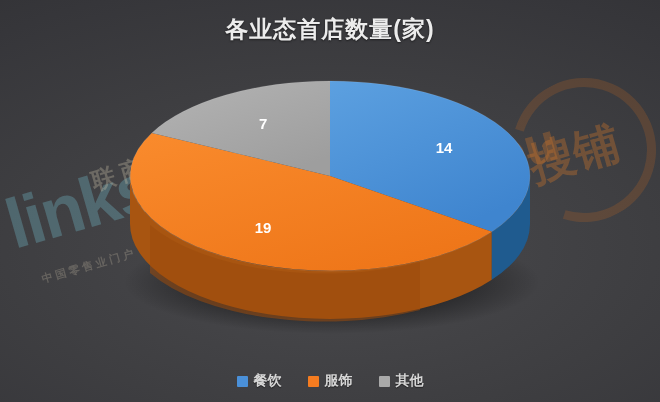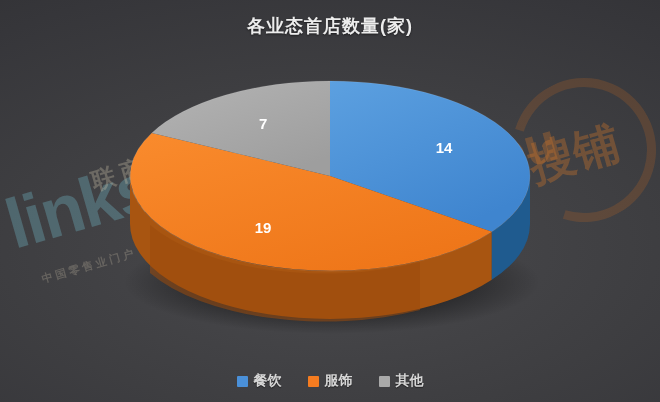--- a/index.html
+++ b/index.html
@@ -18,21 +18,21 @@
     height: 402px;
     background: radial-gradient(ellipse 130% 110% at 50% 62%, #4a4a4d 0%, #3e3e41 38%, #36363a 62%, #2e2e31 88%, #2a2a2d 100%);
     overflow: hidden;
   }
   #chart-title {
     position: absolute;
     top: 14px;
     left: 0;
     width: 660px;
     text-align: center;
-    font-size: 18px;
+    font-size: 23px;
     font-weight: bold;
     color: #ececec;
     letter-spacing: 1px;
     text-shadow: 0 1px 2px rgba(0,0,0,0.55);
     user-select: none;
   }
   #pie-svg {
     position: absolute;
     left: 0;
     top: 0;

